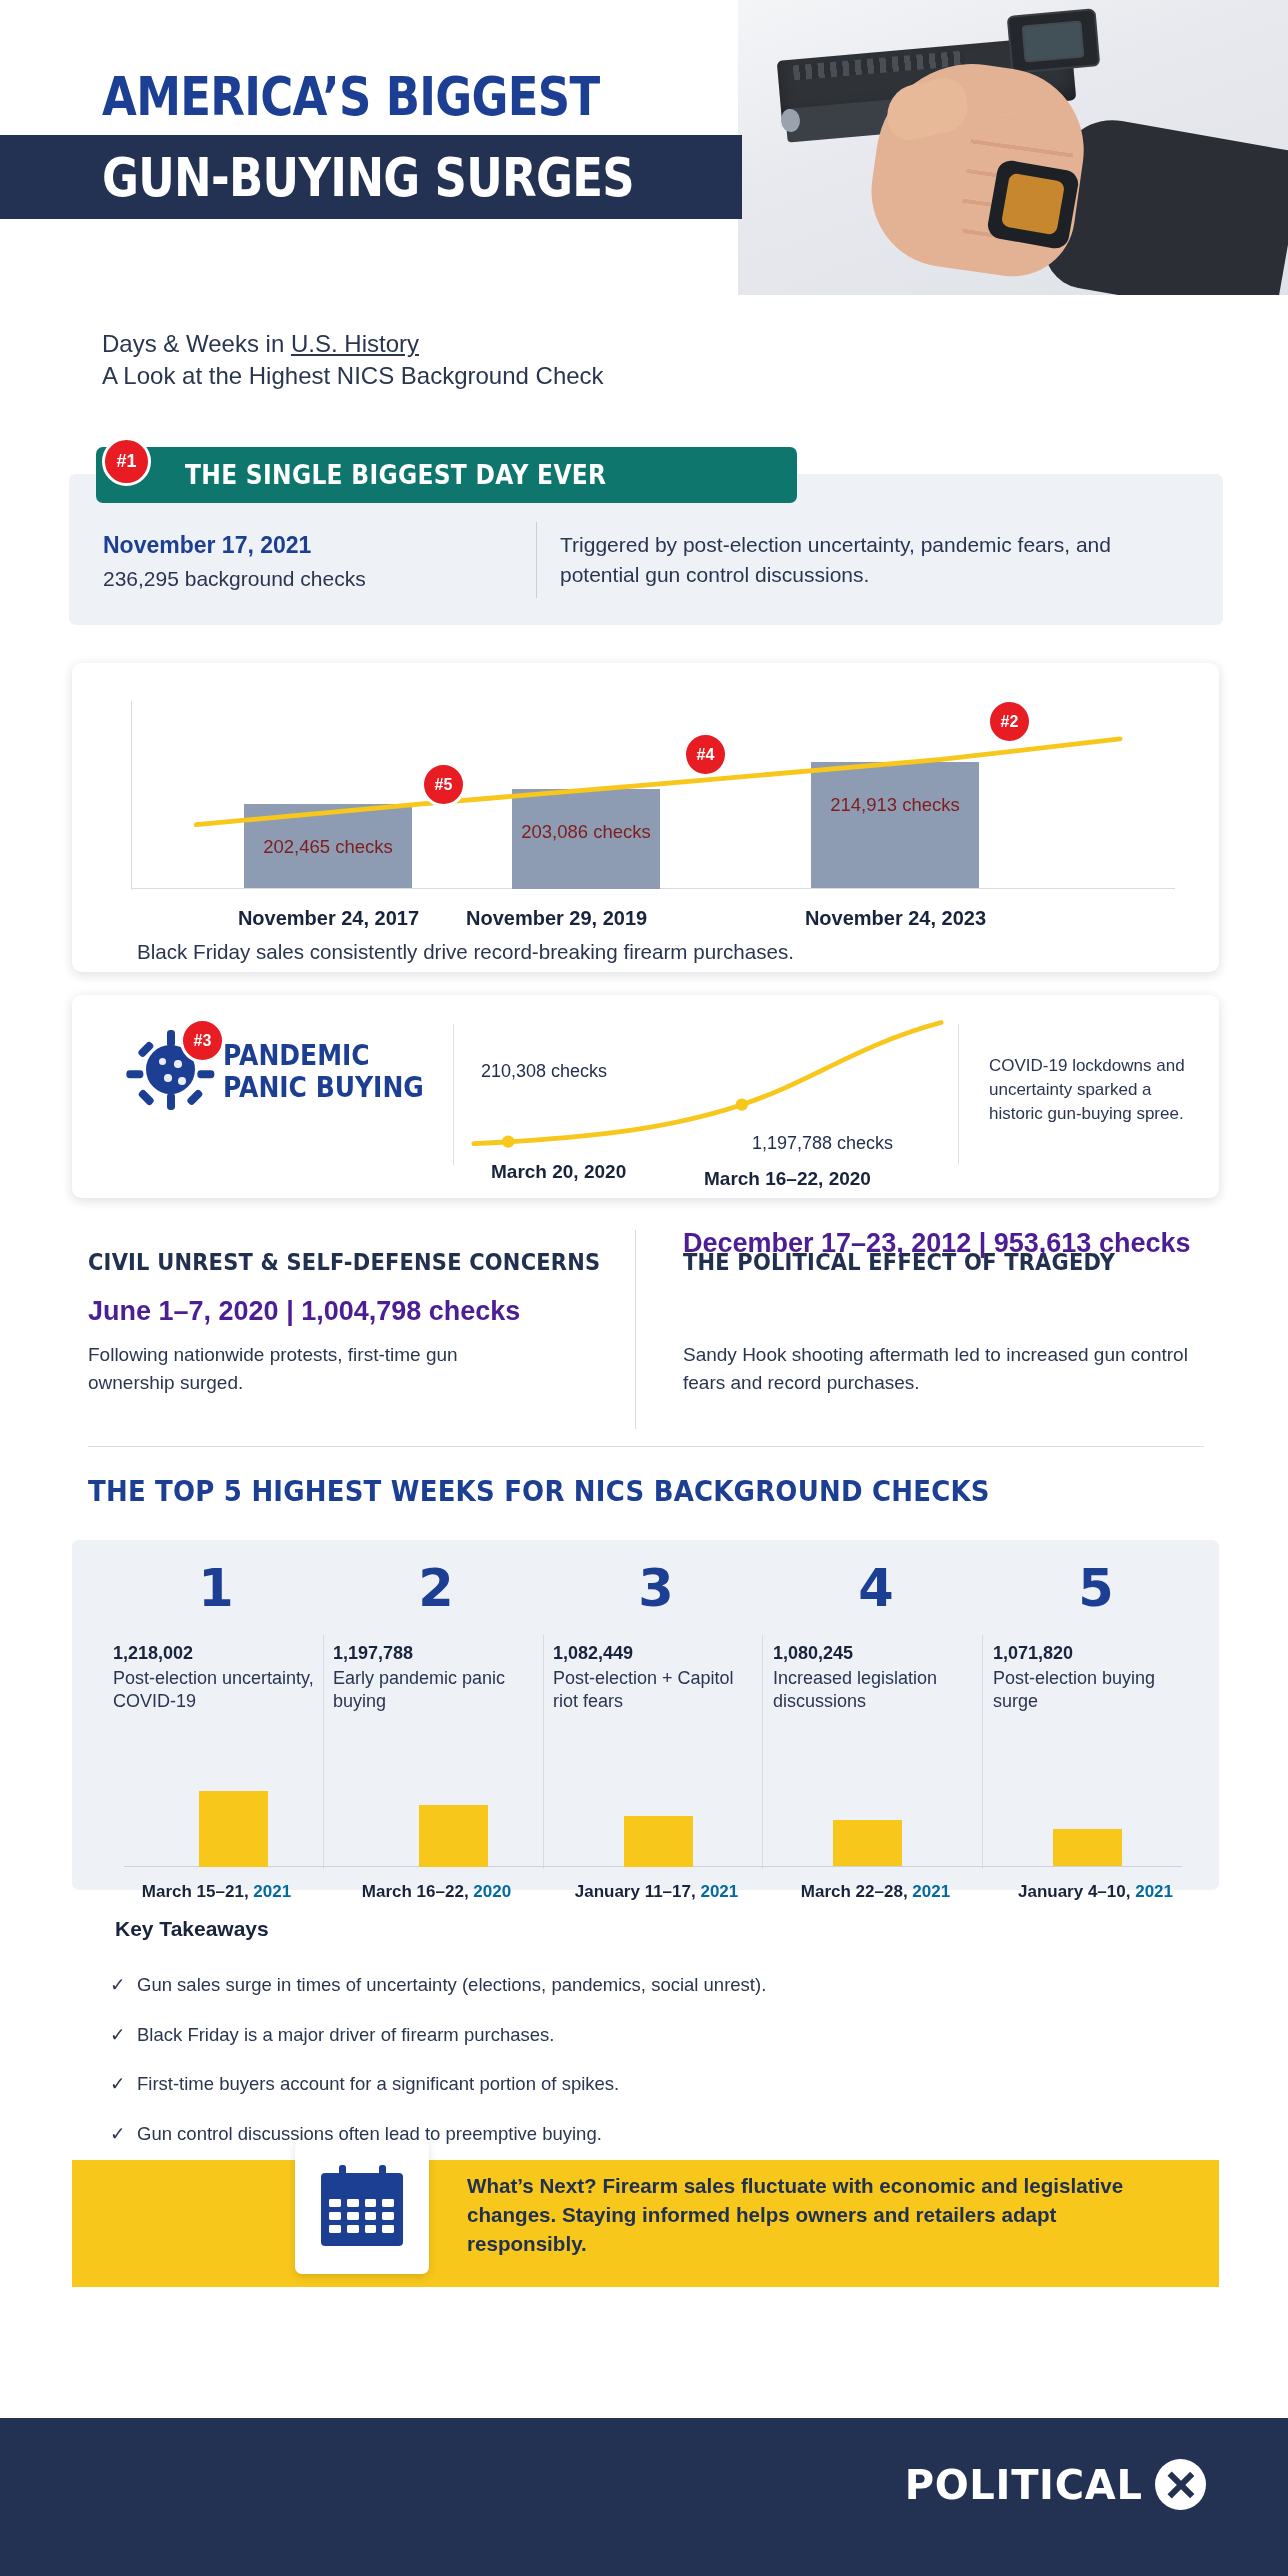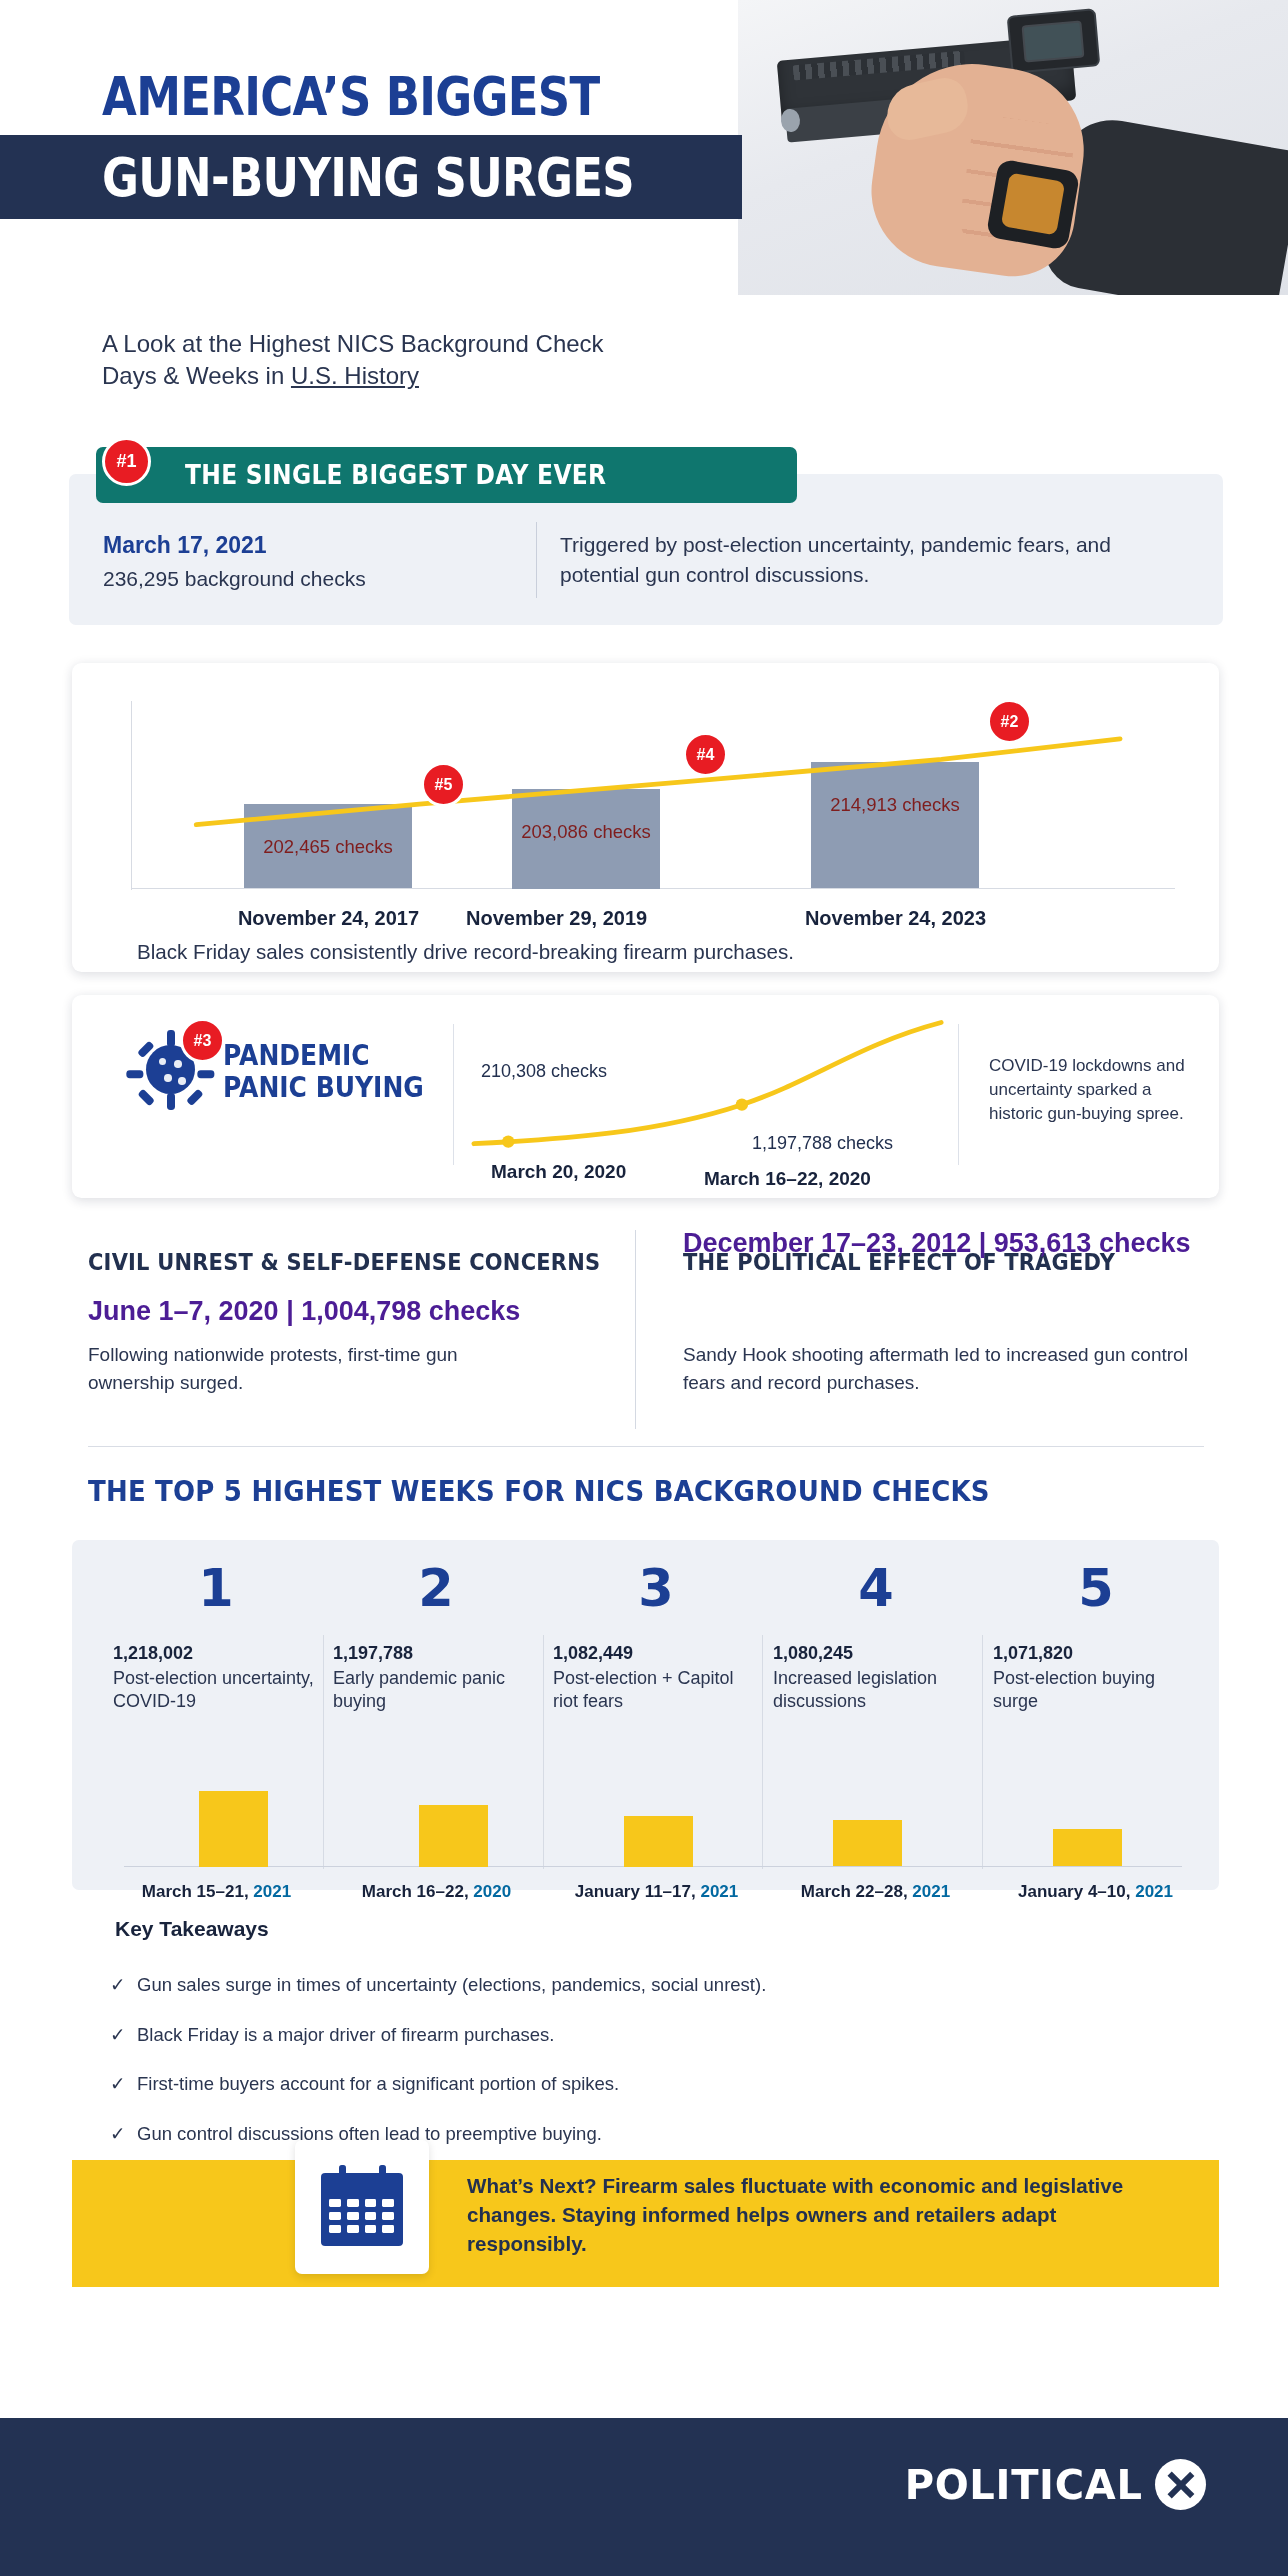--- a/index.html
+++ b/index.html
@@ -281,33 +281,33 @@
 
     <div class="title-wrap">
       <div class="title-line1">AMERICA’S BIGGEST</div>
       <div class="title-bar">
         <div class="title-line2">GUN-BUYING SURGES</div>
       </div>
     </div>
   </div>
 
   <div class="subtitle">
-    <div>A Look at the Highest NICS Background Check</div>
     <div>
       <span>Days &amp; Weeks in </span><span class="u">U.S. History</span>
     </div>
+    <div>A Look at the Highest NICS Background Check</div>
   </div>
 
   <div class="sec1"></div>
   <div class="ribbon">
     <div class="ribbon-text">THE SINGLE BIGGEST DAY EVER</div>
   </div>
   <div class="badge badge-1">#1</div>
   <div class="sec1-left">
-    <div class="sec1-date">March 17, 2021</div>
+    <div class="sec1-date">November 17, 2021</div>
     <div class="sec1-checks">236,295 background checks</div>
   </div>
   <div class="sec1-divider"></div>
   <div class="sec1-right">Triggered by post-election uncertainty, pandemic fears, and potential gun control discussions.</div>
 
   <div class="sec2"></div>
   <div class="axis-v"></div>
   <div class="axis-h"></div>
 
   <div class="bar2 b2a">

